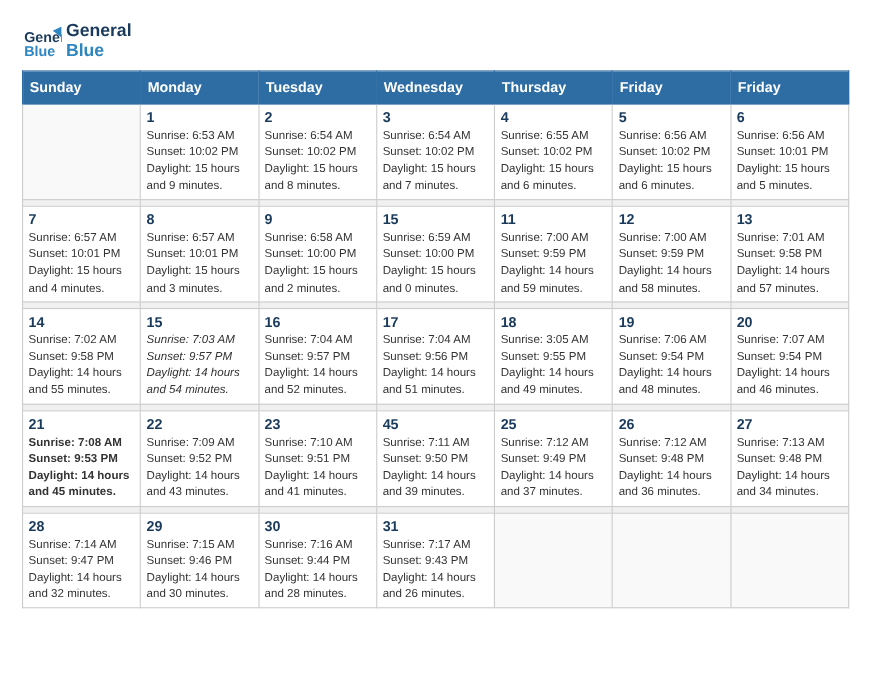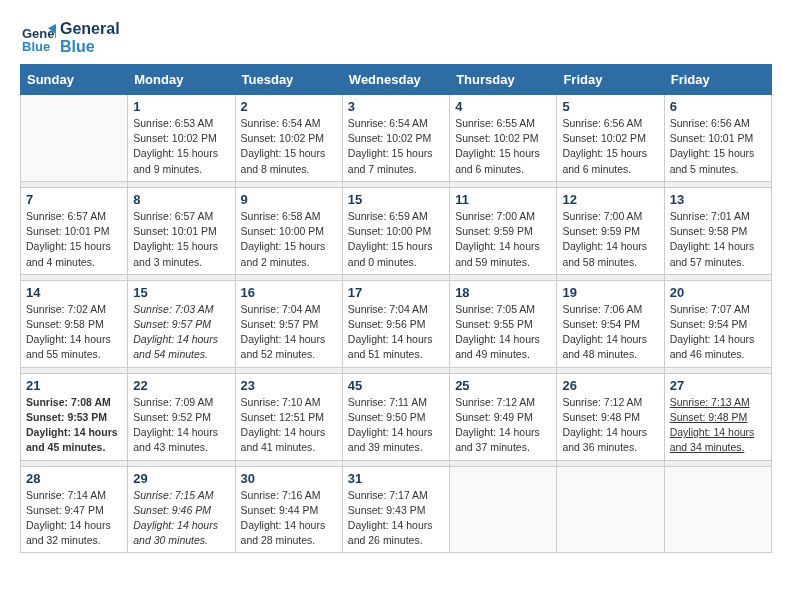--- a/index.html
+++ b/index.html
@@ -257,21 +257,21 @@
           </td>
           <td>
             <div class="day-number">17</div>
             <div class="day-info" style="white-space: pre-line;">Sunrise: 7:04 AM
 Sunset: 9:56 PM
 Daylight: 14 hours
 and 51 minutes.</div>
           </td>
           <td>
             <div class="day-number">18</div>
-            <div class="day-info" style="white-space: pre-line;">Sunrise: 7:05 AM
+            <div class="day-info" style="white-space: pre-line;">Sunrise: 3:05 AM
 Sunset: 9:55 PM
 Daylight: 14 hours
 and 49 minutes.</div>
           </td>
           <td>
             <div class="day-number">19</div>
             <div class="day-info" style="white-space: pre-line;">Sunrise: 7:06 AM
 Sunset: 9:54 PM
 Daylight: 14 hours
 and 48 minutes.</div>
@@ -304,21 +304,21 @@
           <td>
             <div class="day-number">22</div>
             <div class="day-info" style="white-space: pre-line;">Sunrise: 7:09 AM
 Sunset: 9:52 PM
 Daylight: 14 hours
 and 43 minutes.</div>
           </td>
           <td>
             <div class="day-number">23</div>
             <div class="day-info" style="white-space: pre-line;">Sunrise: 7:10 AM
-Sunset: 12:51 PM
+Sunset: 9:51 PM
 Daylight: 14 hours
 and 41 minutes.</div>
           </td>
           <td>
             <div class="day-number">45</div>
             <div class="day-info" style="white-space: pre-line;">Sunrise: 7:11 AM
 Sunset: 9:50 PM
 Daylight: 14 hours
 and 39 minutes.</div>
           </td>
@@ -331,21 +331,21 @@
           </td>
           <td>
             <div class="day-number">26</div>
             <div class="day-info" style="white-space: pre-line;">Sunrise: 7:12 AM
 Sunset: 9:48 PM
 Daylight: 14 hours
 and 36 minutes.</div>
           </td>
           <td>
             <div class="day-number">27</div>
-            <div class="day-info" style="white-space: pre-line; text-decoration: underline;">Sunrise: 7:13 AM
+            <div class="day-info" style="white-space: pre-line;">Sunrise: 7:13 AM
 Sunset: 9:48 PM
 Daylight: 14 hours
 and 34 minutes.</div>
           </td>
         </tr>
         <tr class="row-separator">
           <td></td>
           <td></td>
           <td></td>
           <td></td>
@@ -356,21 +356,21 @@
         <tr>
           <td>
             <div class="day-number">28</div>
             <div class="day-info" style="white-space: pre-line;">Sunrise: 7:14 AM
 Sunset: 9:47 PM
 Daylight: 14 hours
 and 32 minutes.</div>
           </td>
           <td>
             <div class="day-number">29</div>
-            <div class="day-info" style="white-space: pre-line; font-style: italic;">Sunrise: 7:15 AM
+            <div class="day-info" style="white-space: pre-line;">Sunrise: 7:15 AM
 Sunset: 9:46 PM
 Daylight: 14 hours
 and 30 minutes.</div>
           </td>
           <td>
             <div class="day-number">30</div>
             <div class="day-info" style="white-space: pre-line;">Sunrise: 7:16 AM
 Sunset: 9:44 PM
 Daylight: 14 hours
 and 28 minutes.</div>

